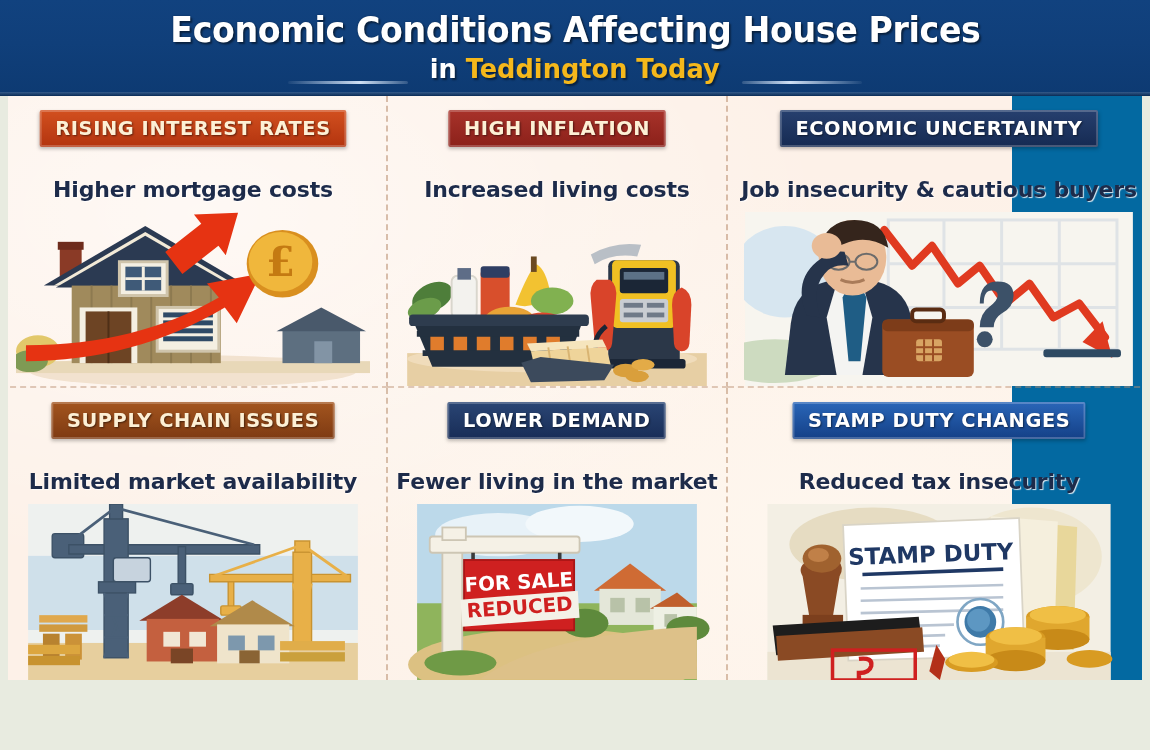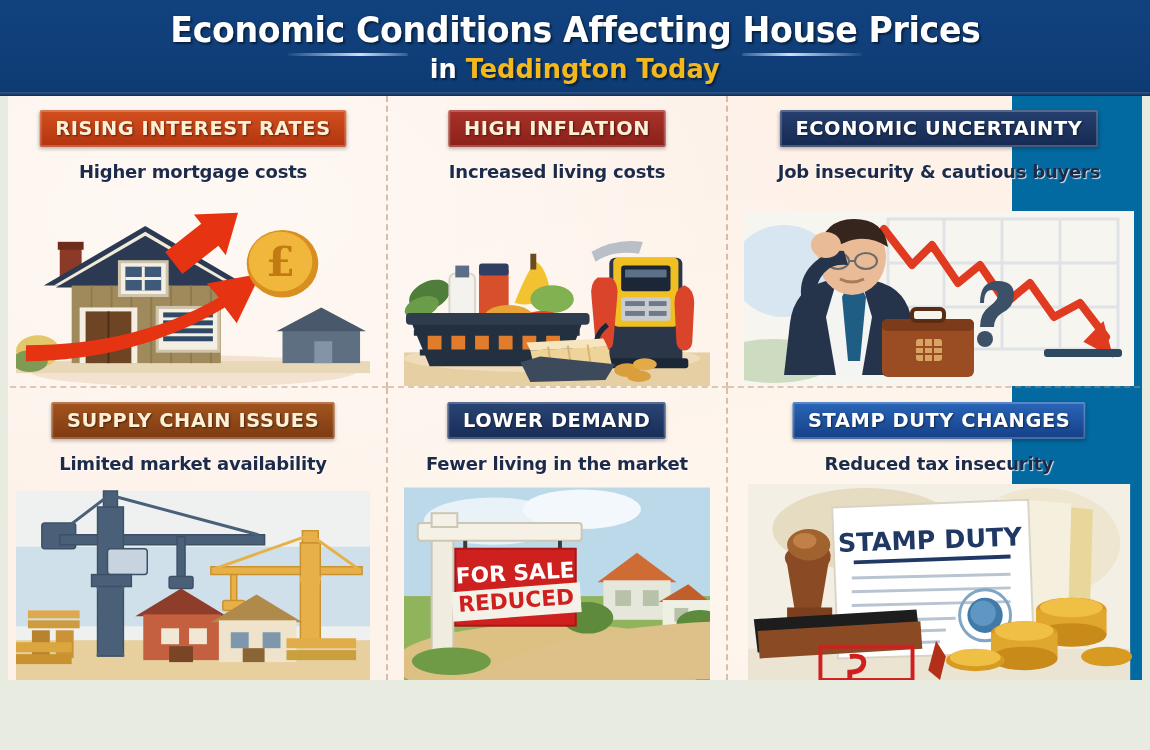--- a/index.html
+++ b/index.html
@@ -46,21 +46,21 @@
     color: #ffffff;
     letter-spacing: -0.4px;
     text-shadow: 2px 2px 2px rgba(0,0,0,0.45), 0 0 2px rgba(0,0,0,0.35);
     white-space: nowrap;
     line-height: 1.05;
     transform: scaleX(0.95);
   }
 
   .title-sub-row {
     display: flex;
-    align-items: flex-start;
+    align-items: flex-end;
     gap: 14px;
     margin-top: 5px;
   }
   .rule {
     width: 120px;
     height: 3px;
     background: linear-gradient(90deg, rgba(255,255,255,0.05), #cfe0f5 60%, rgba(255,255,255,0.15));
     border-radius: 2px;
   }
   .rule.right {
@@ -118,23 +118,23 @@
     letter-spacing: 0.6px;
     white-space: nowrap;
     text-align: center;
     border-radius: 2px;
     box-shadow: 0 2px 4px rgba(0,0,0,0.25), inset 0 0 0 2px rgba(255,255,255,0.22);
     text-shadow: 1px 1px 2px rgba(0,0,0,0.5);
     transform: scaleX(0.97);
   }
 
   .subtitle {
-    margin-top: 14px;
+    margin-top: 30px;
     font-family: "DejaVu Sans", sans-serif;
-    font-size: 18px;
+    font-size: 22px;
     font-weight: bold;
     color: #1d2b4a;
     white-space: nowrap;
     text-shadow: 1px 1px 1px rgba(255,255,255,0.85);
     letter-spacing: -0.2px;
   }
 
   .art {
     position: relative;
     width: 100%;

